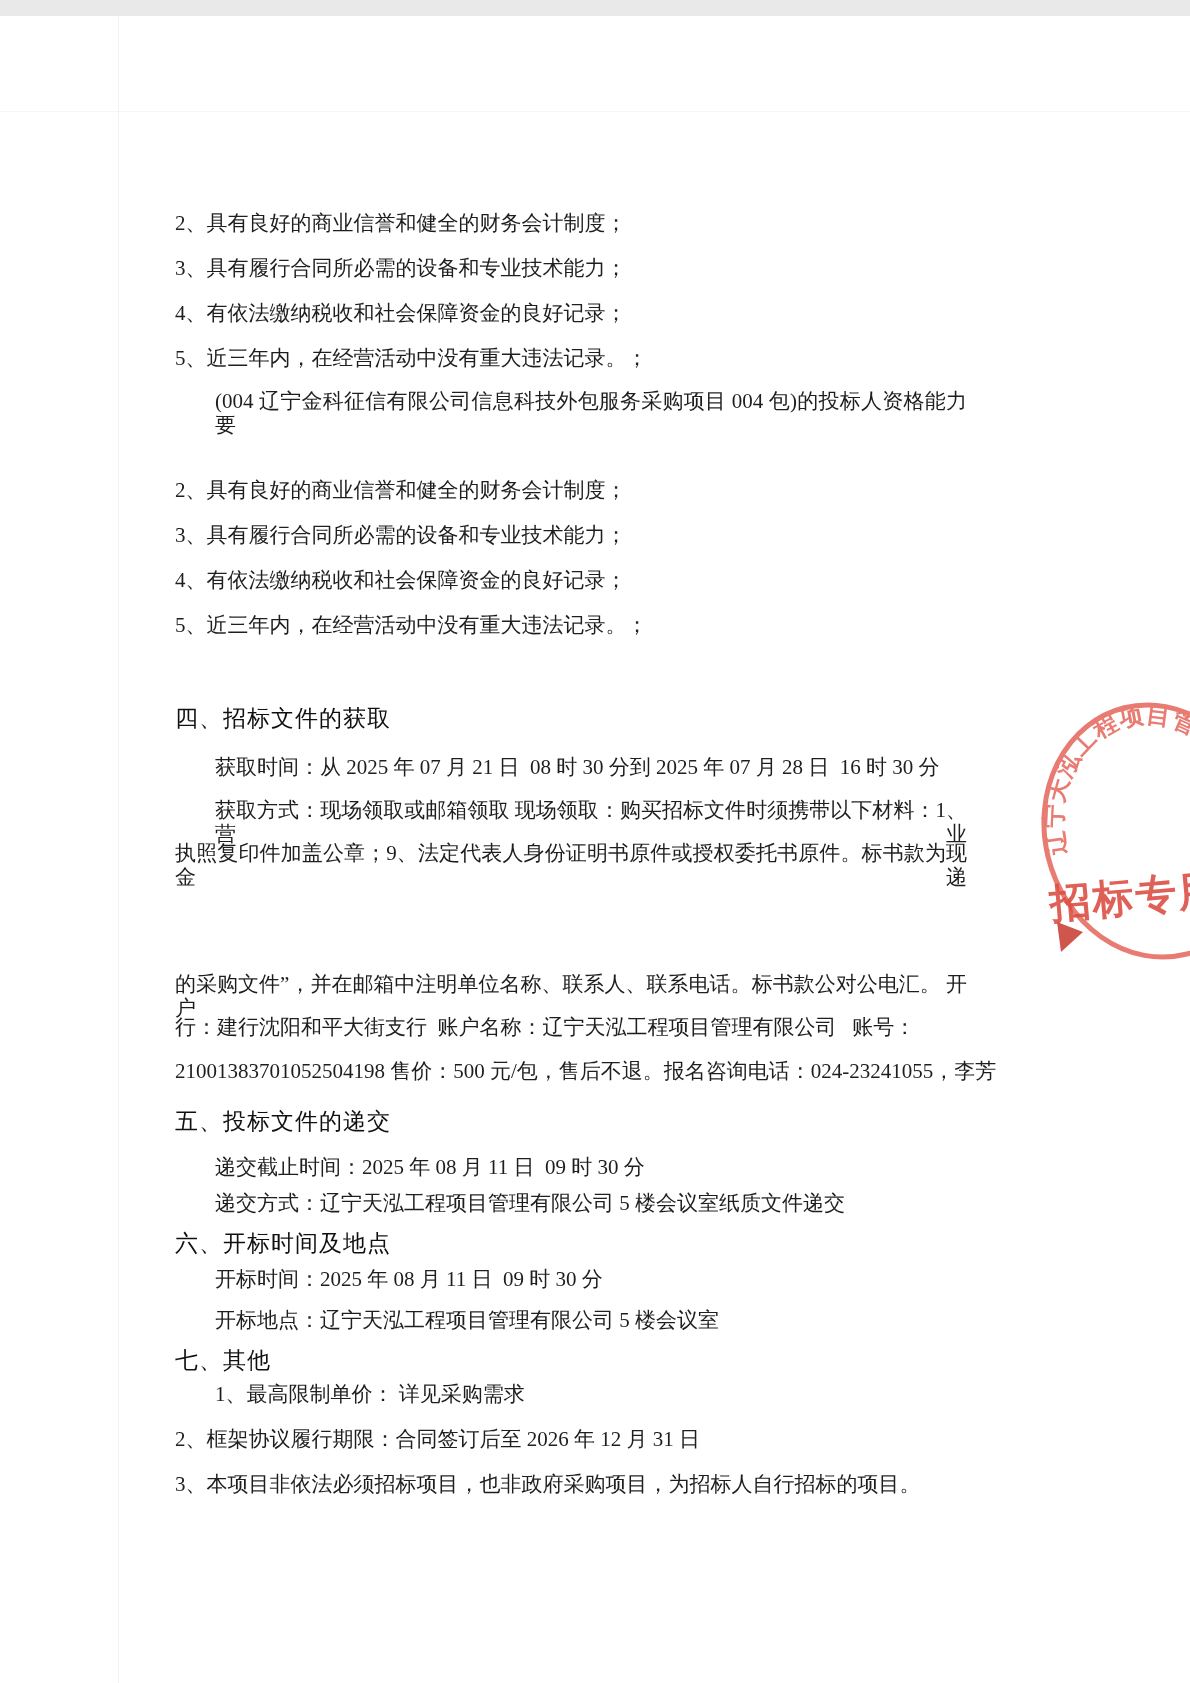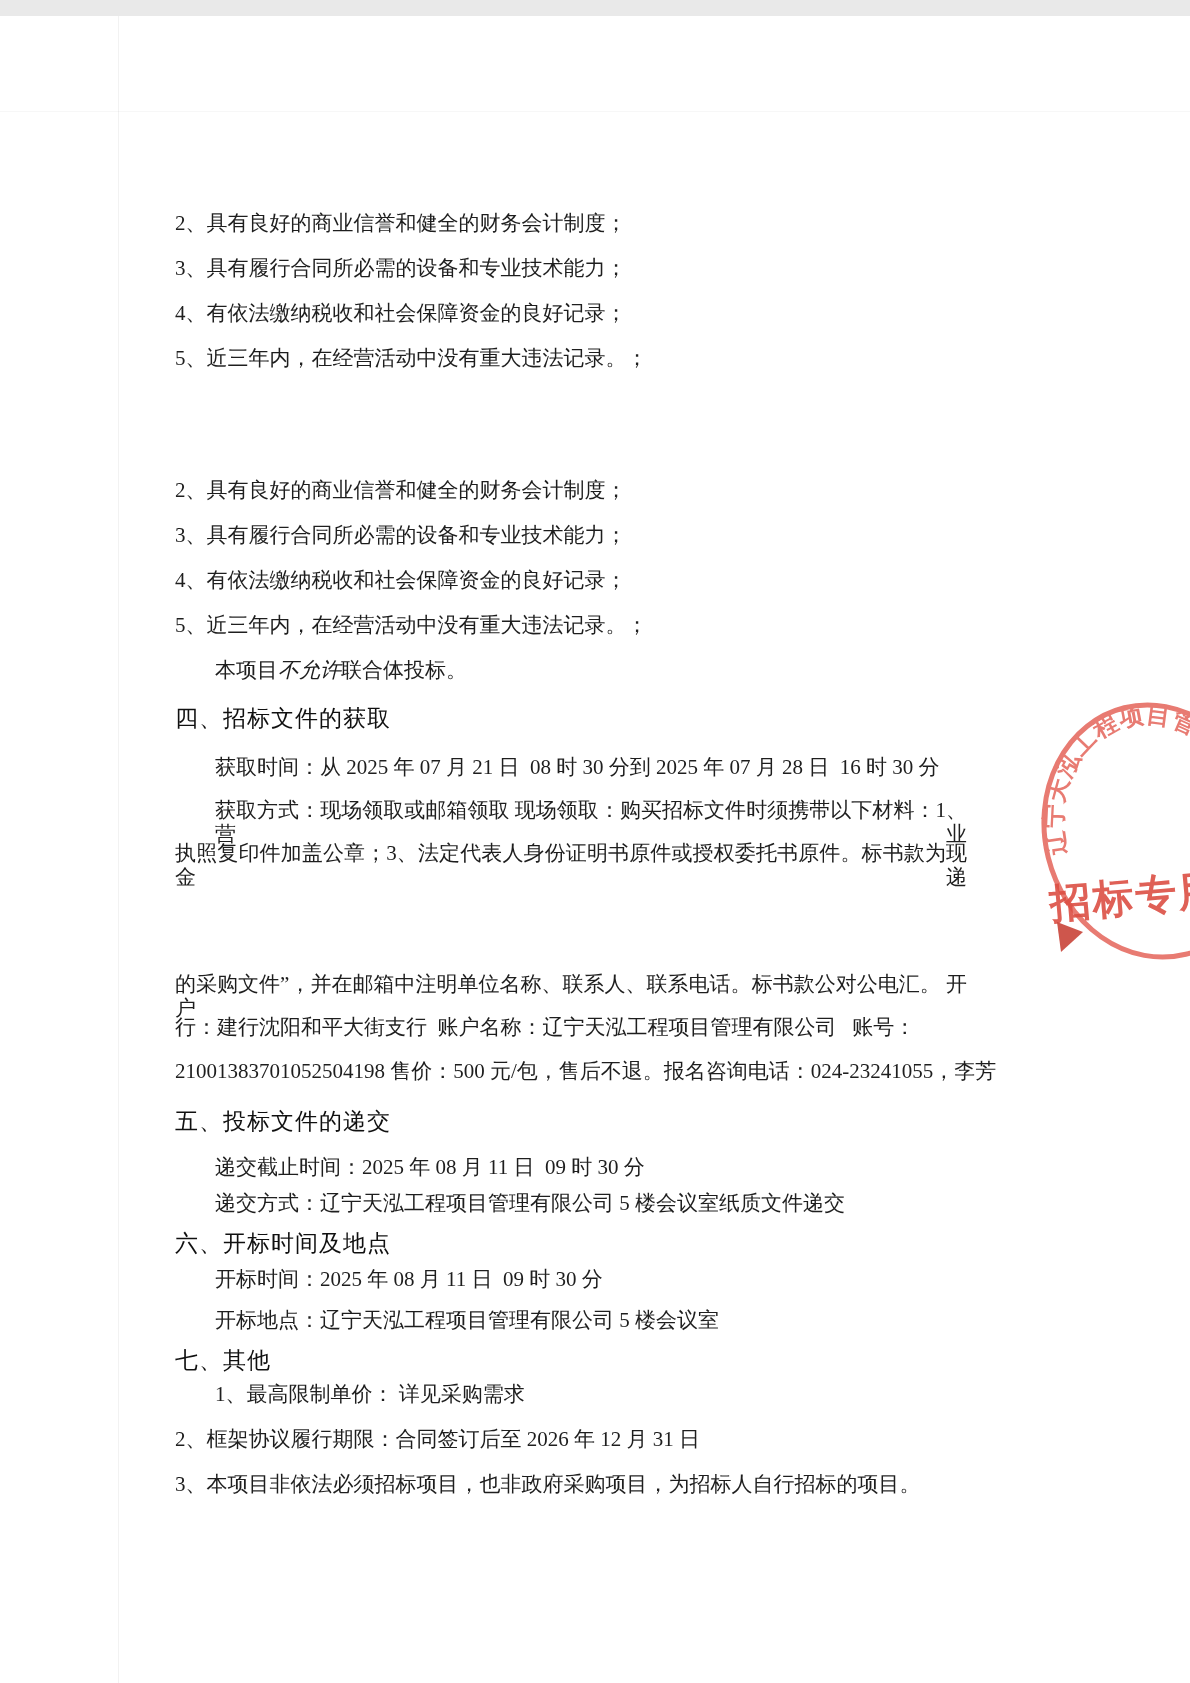--- a/index.html
+++ b/index.html
@@ -43,32 +43,32 @@
 <div class="page">
 
   <div class="scan-v"></div>
   <div class="scan-h"></div>
 
   <div class="ln" style="top:195px">2、具有良好的商业信誉和健全的财务会计制度；</div>
   <div class="ln" style="top:240px">3、具有履行合同所必需的设备和专业技术能力；</div>
   <div class="ln" style="top:285px">4、有依法缴纳税收和社会保障资金的良好记录；</div>
   <div class="ln" style="top:330px">5、近三年内，在经营活动中没有重大违法记录。；</div>
 
+  <div class="ln ind just" style="top:373px">(004 辽宁金科征信有限公司信息科技外包服务采购项目 004 包)的投标人资格能力要</div>
 
   <div class="ln" style="top:462px">2、具有良好的商业信誉和健全的财务会计制度；</div>
   <div class="ln" style="top:507px">3、具有履行合同所必需的设备和专业技术能力；</div>
   <div class="ln" style="top:552px">4、有依法缴纳税收和社会保障资金的良好记录；</div>
   <div class="ln" style="top:597px">5、近三年内，在经营活动中没有重大违法记录。；</div>
 
-  <div class="ln ind" style="top:642px"><span>本项目</span><span class="it">不允许</span><span>联合体投标。</span></div>
 
   <div class="hd" style="top:687px">四、招标文件的获取</div>
   <div class="ln ind" style="top:739px">获取时间：从 2025 年 07 月 21 日  08 时 30 分到 2025 年 07 月 28 日  16 时 30 分</div>
   <div class="ln ind just" style="top:782px">获取方式：现场领取或邮箱领取 现场领取：购买招标文件时须携带以下材料：1、营业</div>
-  <div class="ln just" style="top:825px">执照复印件加盖公章；3、法定代表人身份证明书原件或授权委托书原件。标书款为现金递</div>
+  <div class="ln just" style="top:825px">执照复印件加盖公章；9、法定代表人身份证明书原件或授权委托书原件。标书款为现金递</div>
   <div class="ln just" style="top:956px">的采购文件”，并在邮箱中注明单位名称、联系人、联系电话。标书款公对公电汇。 开户</div>
   <div class="ln" style="top:999px">行：建行沈阳和平大街支行  账户名称：辽宁天泓工程项目管理有限公司   账号：</div>
   <div class="ln" style="top:1043px">21001383701052504198 售价：500 元/包，售后不退。报名咨询电话：024-23241055，李芳</div>
 
   <div class="hd" style="top:1090px">五、投标文件的递交</div>
   <div class="ln ind" style="top:1139px">递交截止时间：2025 年 08 月 11 日  09 时 30 分</div>
   <div class="ln ind" style="top:1175px">递交方式：辽宁天泓工程项目管理有限公司 5 楼会议室纸质文件递交</div>
 
   <div class="hd" style="top:1212px">六、开标时间及地点</div>
   <div class="ln ind" style="top:1251px">开标时间：2025 年 08 月 11 日  09 时 30 分</div>

